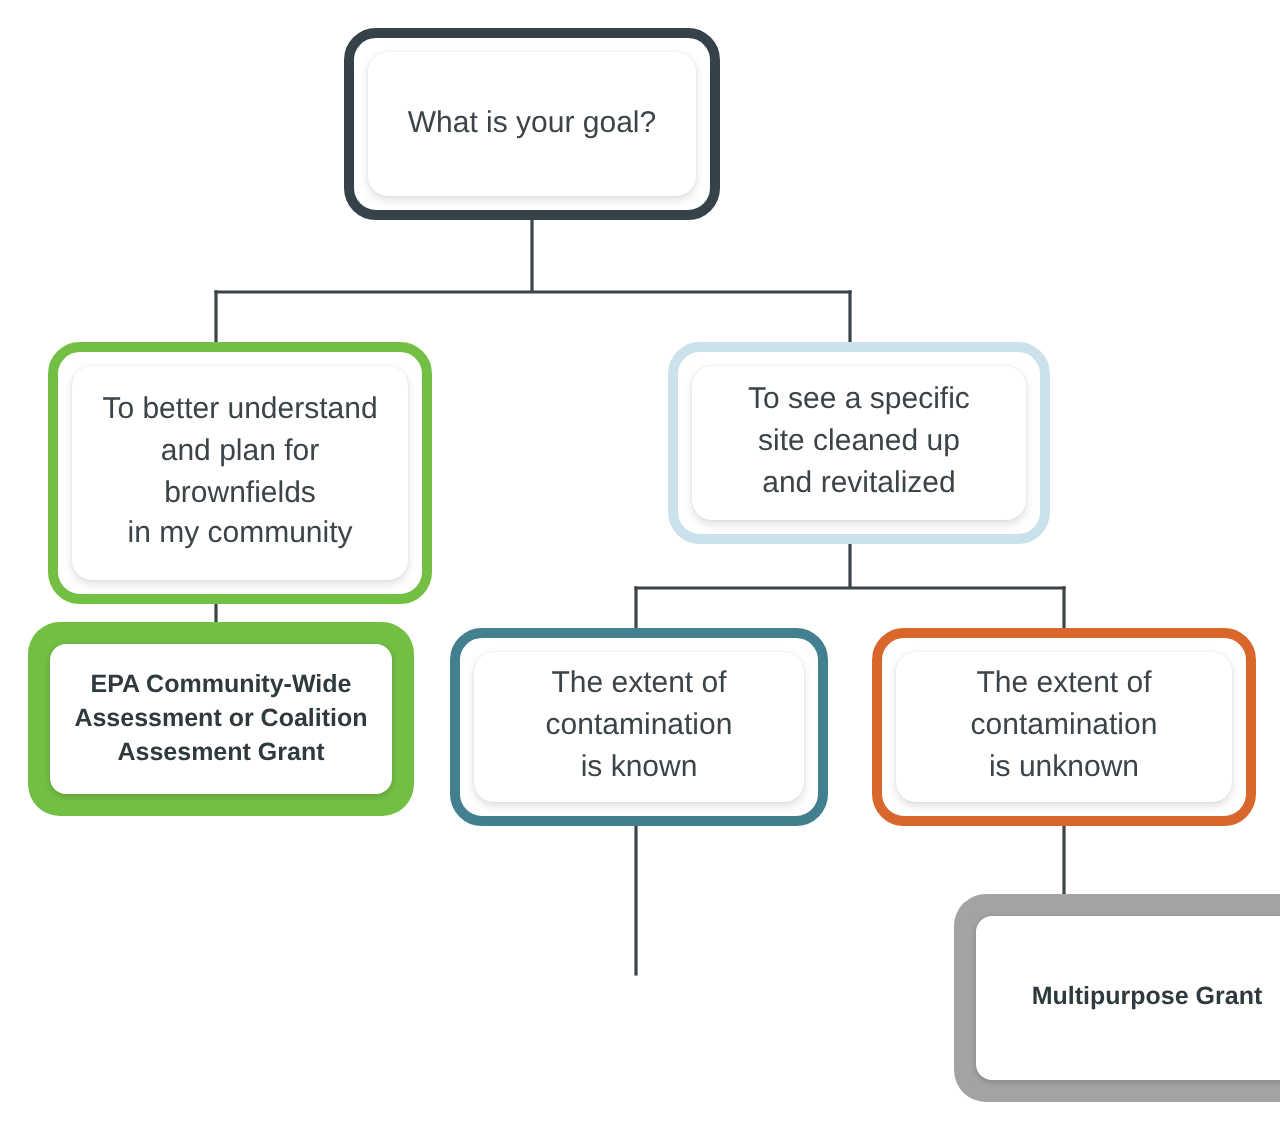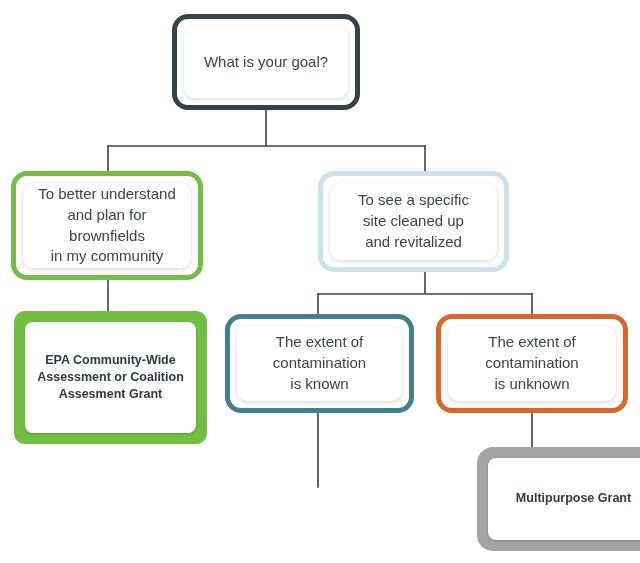--- a/index.html
+++ b/index.html
@@ -102,37 +102,37 @@
       <path d="M532,400 L532,487"></path>
     </g>
   </svg>
 
   <div class="node ring" style="left:172px; top:14px; width:188px; height:96px; border-color:#36424a;">
     <div class="node-inner">
       <span class="node-label label-regular">What is your goal?</span>
     </div>
   </div>
 
-  <div class="node ring" style="left:11px; top:171px; width:192px; height:109px; border-color:#72bf44;">
+  <div class="node ring" style="left:24px; top:171px; width:192px; height:131px; border-color:#72bf44;">
     <div class="node-inner">
       <span class="node-label label-regular">To better understand
 and plan for brownfields
 in my community</span>
     </div>
   </div>
 
-  <div class="node ring" style="left:318px; top:171px; width:191px; height:101px; border-color:#cbe2ec;">
+  <div class="node ring" style="left:334px; top:171px; width:191px; height:101px; border-color:#cbe2ec;">
     <div class="node-inner">
       <span class="node-label label-regular">To see a specific
 site cleaned up
 and revitalized</span>
     </div>
   </div>
 
-  <div class="node filled" style="left:14px; top:311px; width:193px; height:133px; background:#72bf44;border-radius:11px;">
+  <div class="node filled" style="left:14px; top:311px; width:193px; height:97px; background:#72bf44;">
     <div class="node-inner">
       <span class="node-label label-bold">EPA Community-Wide
 Assessment or Coalition
 Assesment Grant</span>
     </div>
   </div>
 
   <div class="node ring" style="left:225px; top:314px; width:189px; height:99px; border-color:#43808f;">
     <div class="node-inner">
       <span class="node-label label-regular">The extent of

